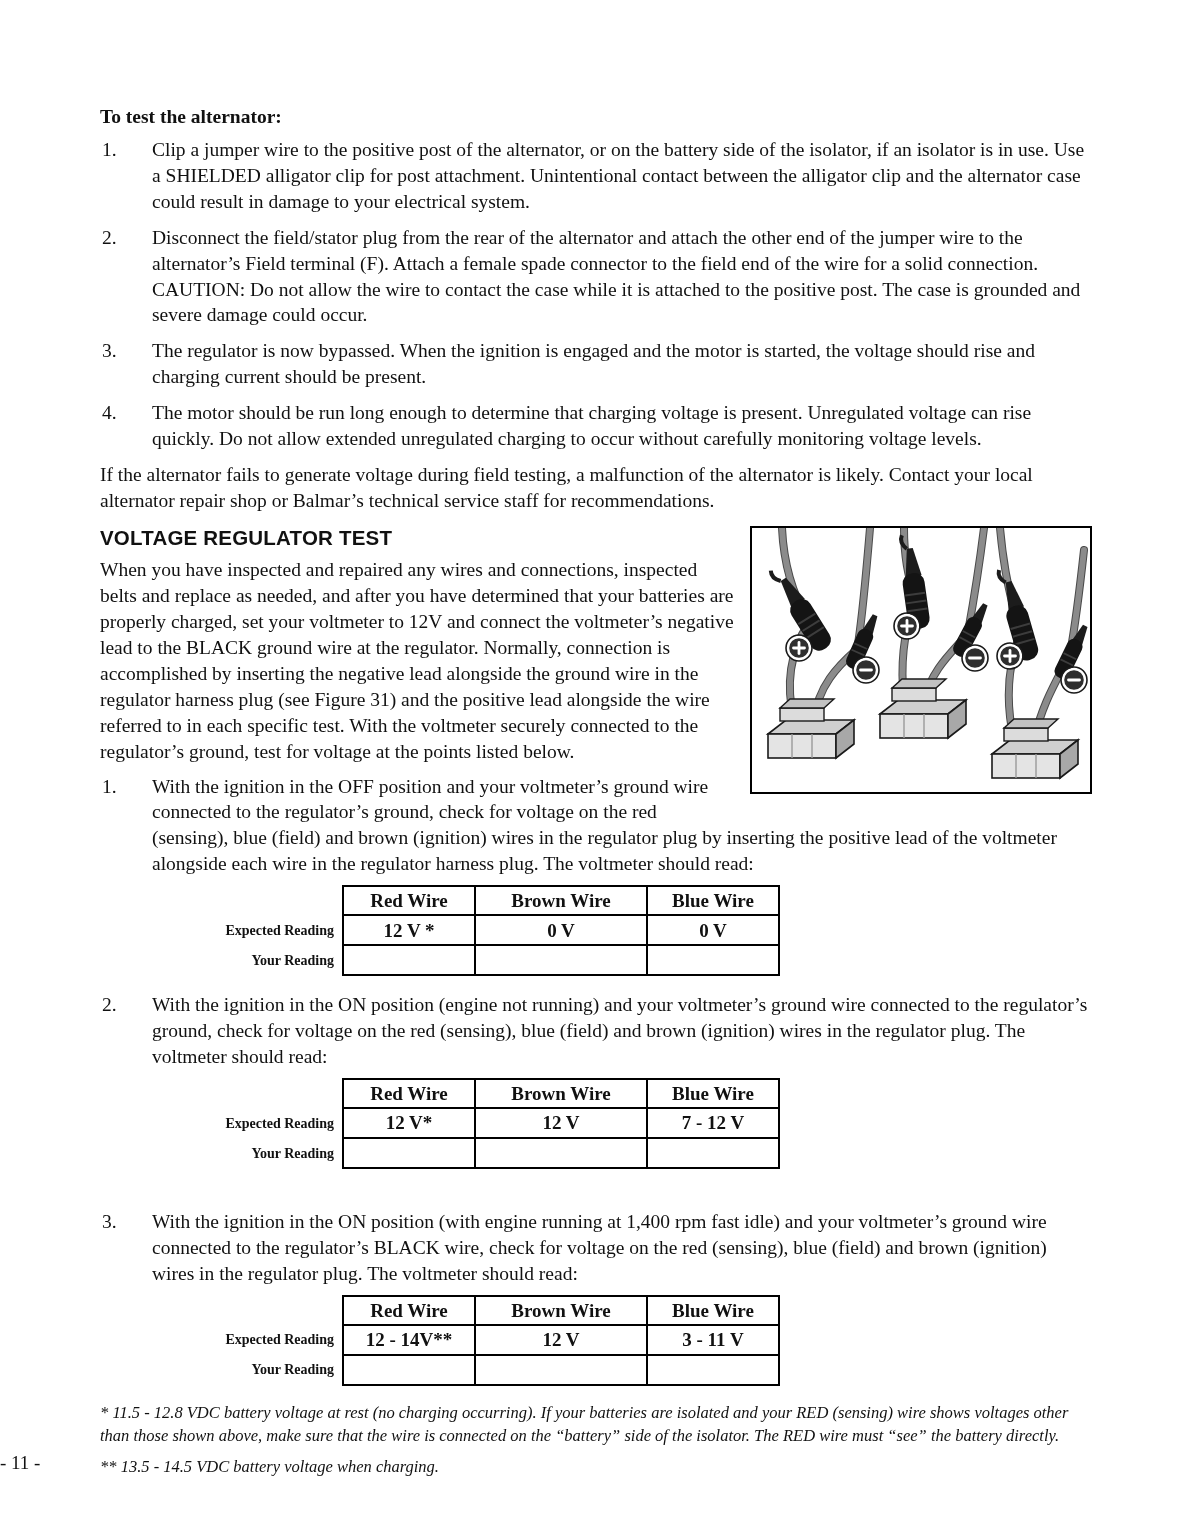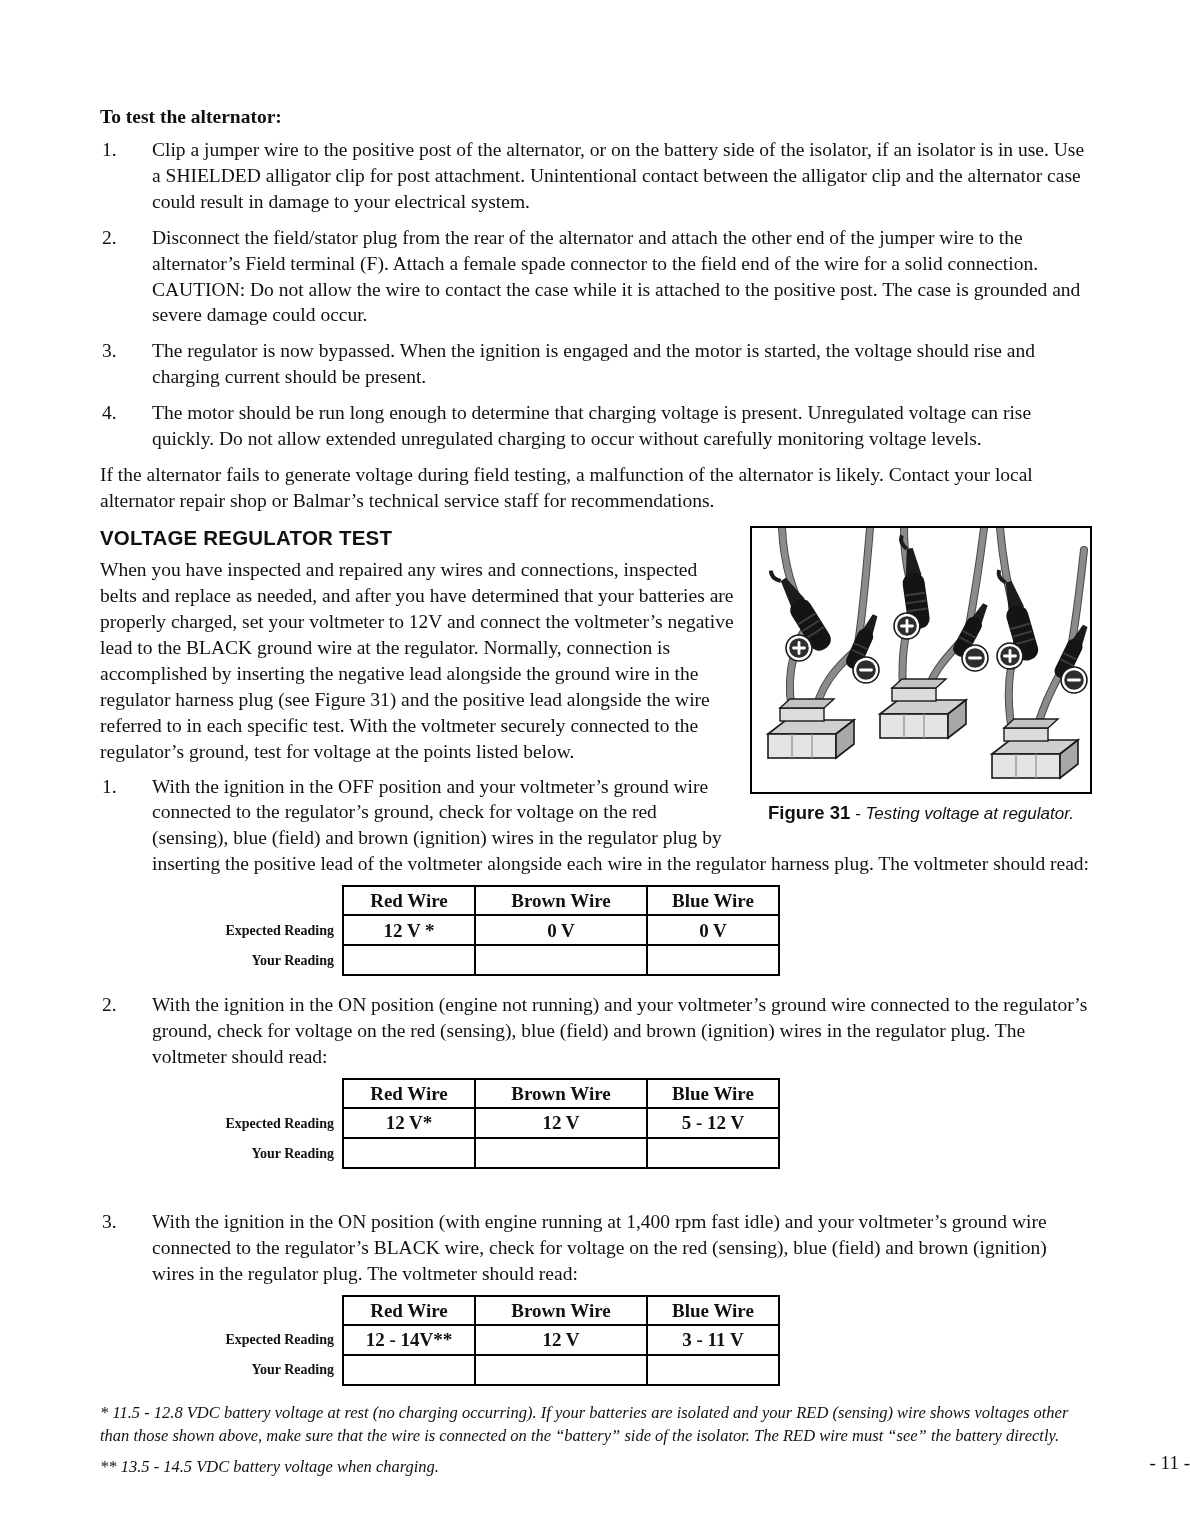--- a/index.html
+++ b/index.html
@@ -93,23 +93,22 @@
   table.vtable .c3 { width: 118px; }
   td.u { }
 
   .footnotes { font-style: italic; font-size: 16.5px; line-height: 1.38; }
   .footnote { margin-bottom: 9px; }
 
   .page-number {
     position: absolute;
     left: 0; right: 0;
     top: 1452px;
-    text-align: right;
+    text-align: left;
     font-size: 19px;
-    margin-left: 40px;
   }
 
   
   .wire  { fill: none; stroke: #8b8b8b; stroke-width: 6; stroke-linecap: round; }
   .wireo { fill: none; stroke: #4a4a4a; stroke-width: 8; stroke-linecap: round; }
   .sym   { stroke: #fff; stroke-width: 2.8; stroke-linecap: round; }
 </style>
 </head>
 <body>
 
@@ -224,23 +223,20 @@
         <g transform="translate(270,104) rotate(-16)">
             <use href="#bigclip"></use>
           </g>
         <use href="#plus" x="258" y="128"></use>
         <g transform="translate(317,130) rotate(26)">
             <use href="#smclip"></use>
           </g>
         <use href="#minus" x="322" y="152"></use>
       </svg>
     </div>
-    <div class="fig-caption">
-      <span class="fig-label">Figure 31</span><span class="fig-rest"> - Testing voltage at regulator.</span>
-    </div>
   </div>
 
   <div class="section-title">VOLTAGE REGULATOR TEST</div>
 
   <p class="section-intro">When you have inspected and repaired any wires and connections, inspected belts and replace as needed, and after you have determined that your batteries are properly charged, set your voltmeter to 12V and connect the voltmeter’s negative lead to the BLACK ground wire at the regulator. Normally, connection is accomplished by inserting the negative lead alongside the ground wire in the regulator harness plug (see Figure 31) and the positive lead alongside the wire referred to in each specific test. With the voltmeter securely connected to the regulator’s ground, test for voltage at the points listed below.</p>
 
   <div class="step">
     <span class="num">1.</span>
     <span>With the ignition in the OFF position and your voltmeter’s ground wire connected to the regulator’s ground, check for voltage on the red (sensing), blue (field) and brown (ignition) wires in the regulator plug by inserting the positive lead of the voltmeter alongside each wire in the regulator harness plug. The voltmeter should read:</span>
   </div>
@@ -282,21 +278,21 @@
     <table class="vtable">
       <tbody>
           <tr>
         <th class="c1">Red Wire</th>
         <th class="c2">Brown Wire</th>
         <th class="c3">Blue Wire</th>
       </tr>
       <tr>
         <td>12 V*</td>
         <td>12 V</td>
-        <td>5 - 12 V</td>
+        <td>7 - 12 V</td>
       </tr>
       <tr>
         <td></td>
         <td></td>
         <td></td>
       </tr>
     </tbody>
       </table>
   </div>
 

